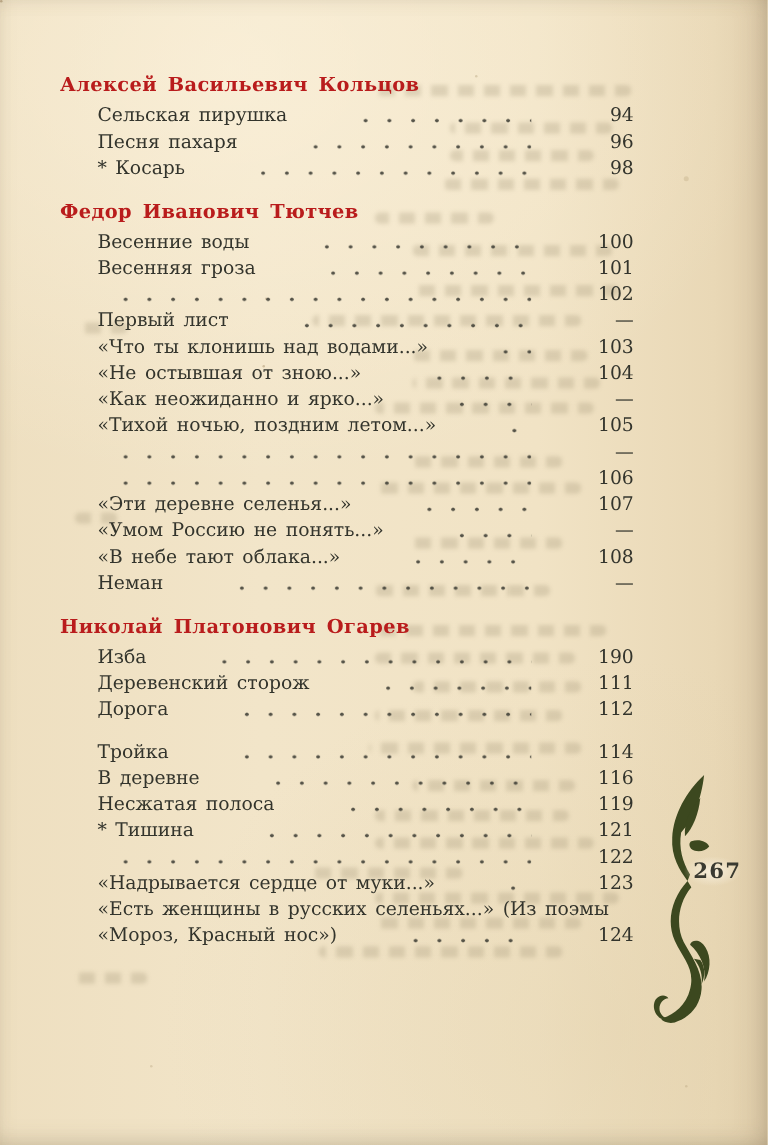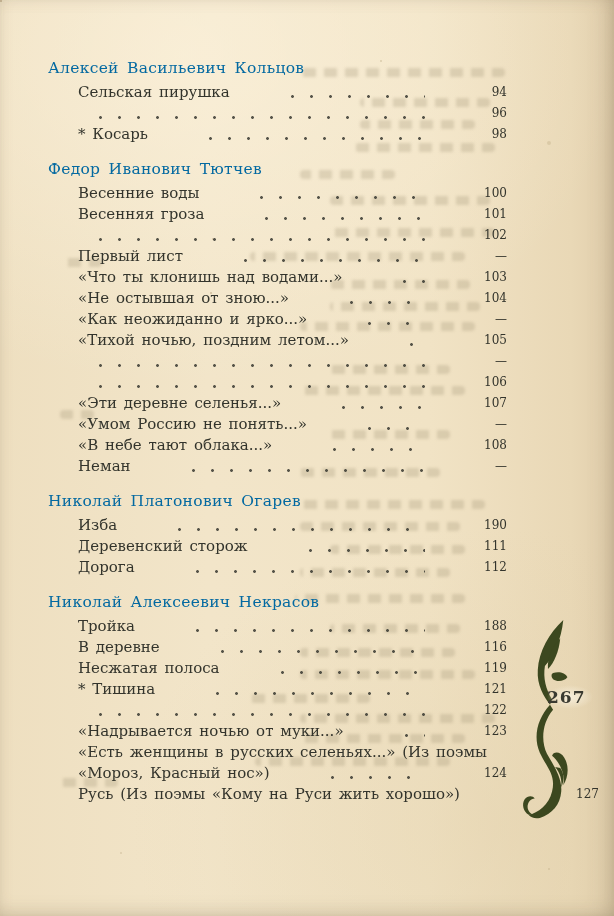--- a/index.html
+++ b/index.html
@@ -41,39 +41,39 @@
   .ghost{
     position:absolute;height:9px;border-radius:4px;
     background:repeating-linear-gradient(90deg,
       rgba(156,143,113,.55) 0 13px, rgba(156,143,113,0) 13px 21px);
     filter:blur(1.6px);opacity:.5;transform:scaleX(-1);
   }
   
   .toc{position:absolute;left:48px;top:57px;width:459px;color:#33342c;}
   .section{margin:0 0 13px 0;}
   .author{
-    font-weight:normal;font-size:15.5px;line-height:22px;letter-spacing:.3px;
-    word-spacing:3px;color:#0369a1;margin-bottom:3px;
+    font-weight:bold;font-size:15.5px;line-height:22px;letter-spacing:.3px;
+    word-spacing:3px;color:#b91c1c;margin-bottom:3px;
   }
   .row{
     display:flex;align-items:flex-start;line-height:21px;font-size:15px;
     padding-left:30px;word-spacing:2px;white-space:nowrap;gap:40px;
   }
   .title{flex:0 0 auto;}
   .leader{
     flex:1 1 auto;min-width:10px;margin:0 6px 0 7px;align-self:stretch;
     background-image:radial-gradient(circle, rgba(58,58,50,.85) 1.2px, rgba(58,58,50,0) 1.6px);
     background-size:19px 5px;background-repeat:repeat-x;
     background-position:6px calc(100% - 4px);
   }
-  .pnum{flex:0 0 36px;text-align:right;font-size:12px;}
+  .pnum{flex:0 0 36px;text-align:right;font-size:15px;}
   
   .ornament{position:absolute;left:516px;top:618px;width:66px;height:204px;}
   .folio{
-    position:absolute;left:547px;top:685px;width:46px;text-align:left;
+    position:absolute;left:547px;top:685px;width:46px;text-align:right;
     font-weight:bold;font-size:17px;color:#3a3a31;letter-spacing:1px;
     background:radial-gradient(closest-side, rgba(248,240,222,.95), rgba(248,240,222,0));
     padding:2px 0;
   }
 </style>
 </head>
 <body>
 
 <div class="paper"></div>
 
@@ -112,20 +112,21 @@
 
 <div class="toc">
     <div class="section">
       <div class="author">Алексей Васильевич Кольцов</div>
       <div class="row">
         <span class="title">Сельская пирушка</span>
         <span class="leader"></span>
         <span class="pnum">94</span>
       </div>
       <div class="row">
+        <span class="title">Песня пахаря</span>
         <span class="leader"></span>
         <span class="pnum">96</span>
       </div>
       <div class="row">
         <span class="title">* Косарь</span>
         <span class="leader"></span>
         <span class="pnum">98</span>
       </div>
     </div>
     <div class="section">
@@ -210,25 +211,24 @@
         <span class="leader"></span>
         <span class="pnum">111</span>
       </div>
       <div class="row">
         <span class="title">Дорога</span>
         <span class="leader"></span>
         <span class="pnum">112</span>
       </div>
     </div>
     <div class="section">
-      <div class="author">Николай Алексеевич Некрасов</div>
       <div class="row">
         <span class="title">Тройка</span>
         <span class="leader"></span>
-        <span class="pnum">188</span>
+        <span class="pnum">114</span>
       </div>
       <div class="row">
         <span class="title">В деревне</span>
         <span class="leader"></span>
         <span class="pnum">116</span>
       </div>
       <div class="row">
         <span class="title">Несжатая полоса</span>
         <span class="leader"></span>
         <span class="pnum">119</span>
@@ -236,36 +236,31 @@
       <div class="row">
         <span class="title">* Тишина</span>
         <span class="leader"></span>
         <span class="pnum">121</span>
       </div>
       <div class="row">
         <span class="leader"></span>
         <span class="pnum">122</span>
       </div>
       <div class="row">
-        <span class="title">«Надрывается ночью от муки...»</span>
+        <span class="title">«Надрывается сердце от муки...»</span>
         <span class="leader"></span>
         <span class="pnum">123</span>
       </div>
       <div class="row noleader">
         <span class="title">«Есть женщины в русских селеньях...» (Из поэмы</span>
       </div>
       <div class="row">
         <span class="title">«Мороз, Красный нос»)</span>
         <span class="leader"></span>
         <span class="pnum">124</span>
-      </div>
-      <div class="row">
-        <span class="title">Русь (Из поэмы «Кому на Руси жить хорошо»)</span>
-        <span class="leader"></span>
-        <span class="pnum">127</span>
       </div>
     </div>
   </div>
 
 <div class="ornament">
   <svg viewBox="0 0 60 200" width="66" height="204">
     <g fill="#3c481f" stroke="none">
       <path d="M44,2 C30,15 20,33 19,51 C18,66 25,77 31,85 L33,80 C27,70 24,59 26,47 C35,38 42,21 44,2 Z"></path>
       <path d="M41,20 C33,28 28,39 29,50 C35,44 40,32 41,20 Z"></path>
       <path d="M34,54 C40,52 46,54 48,58 C45,62 38,63 34,60 C32,58 32,55 34,54 Z"></path>

